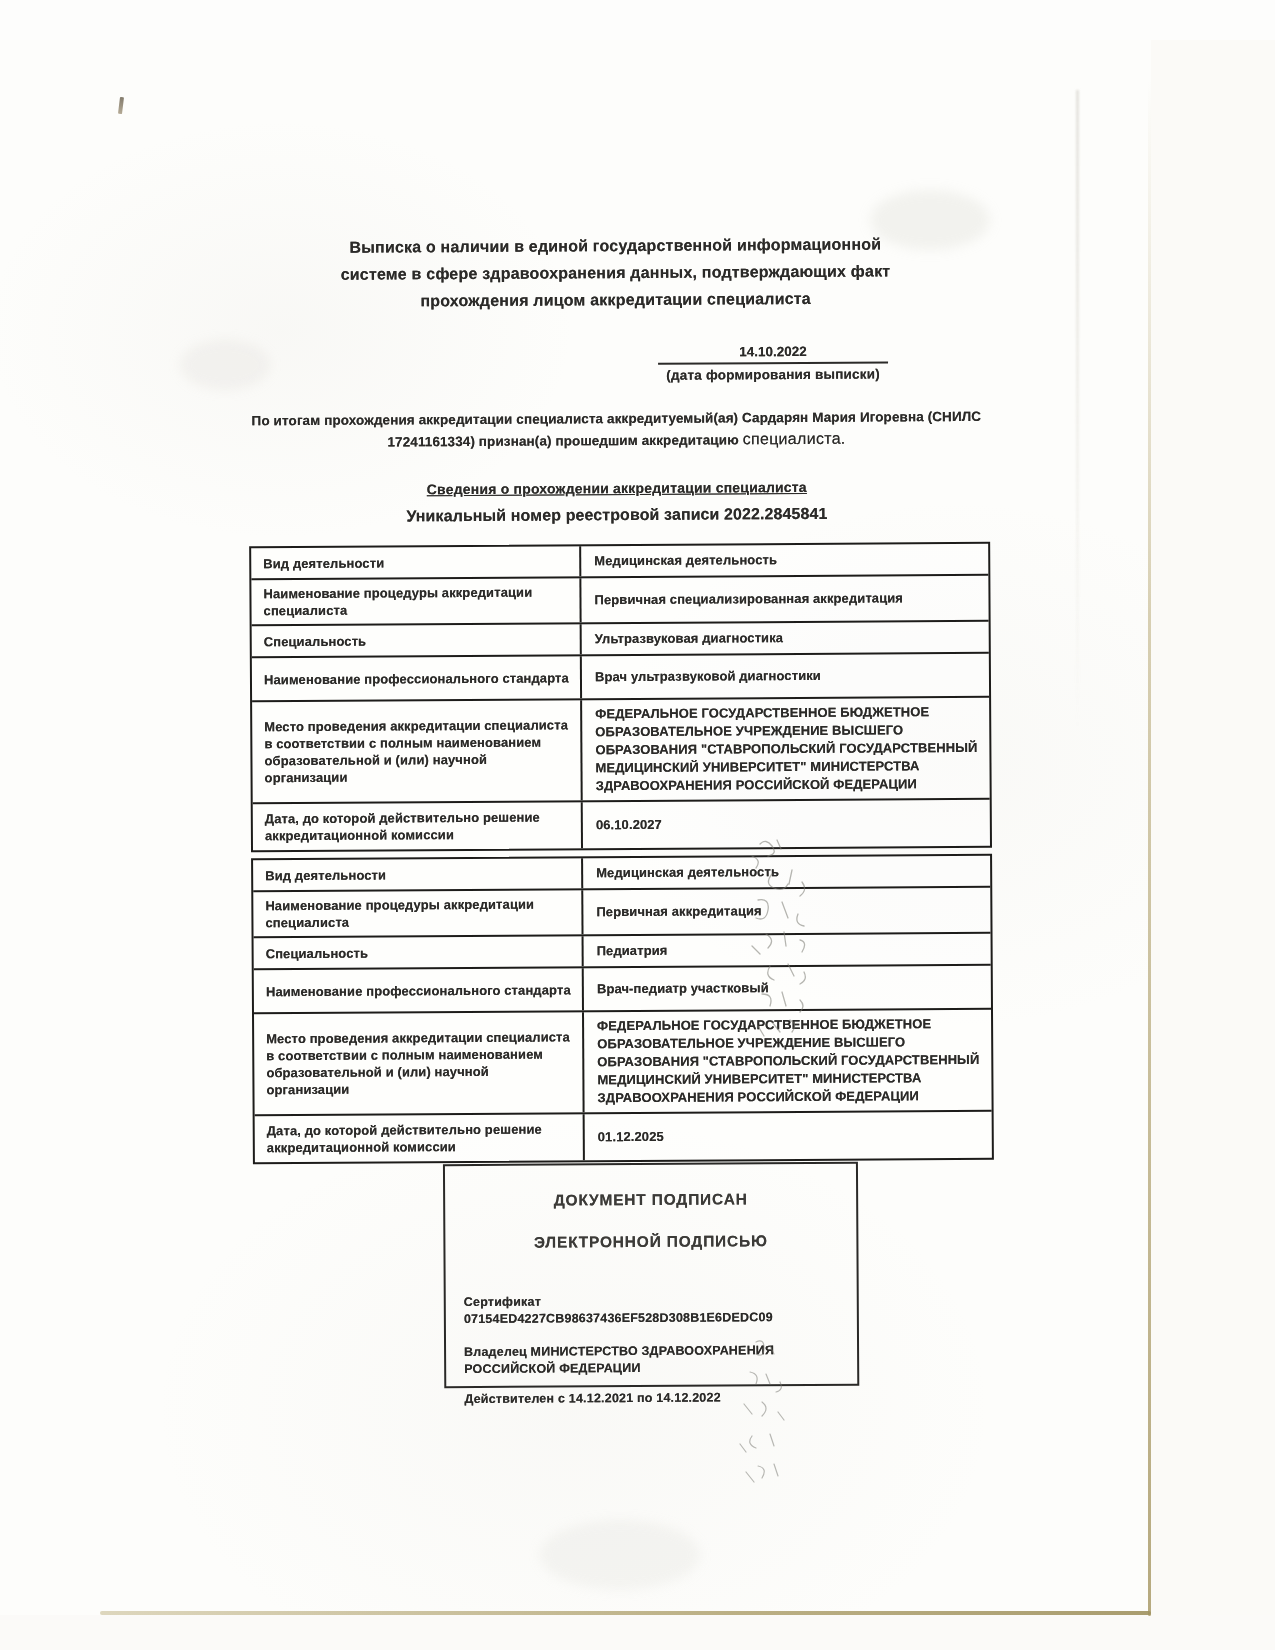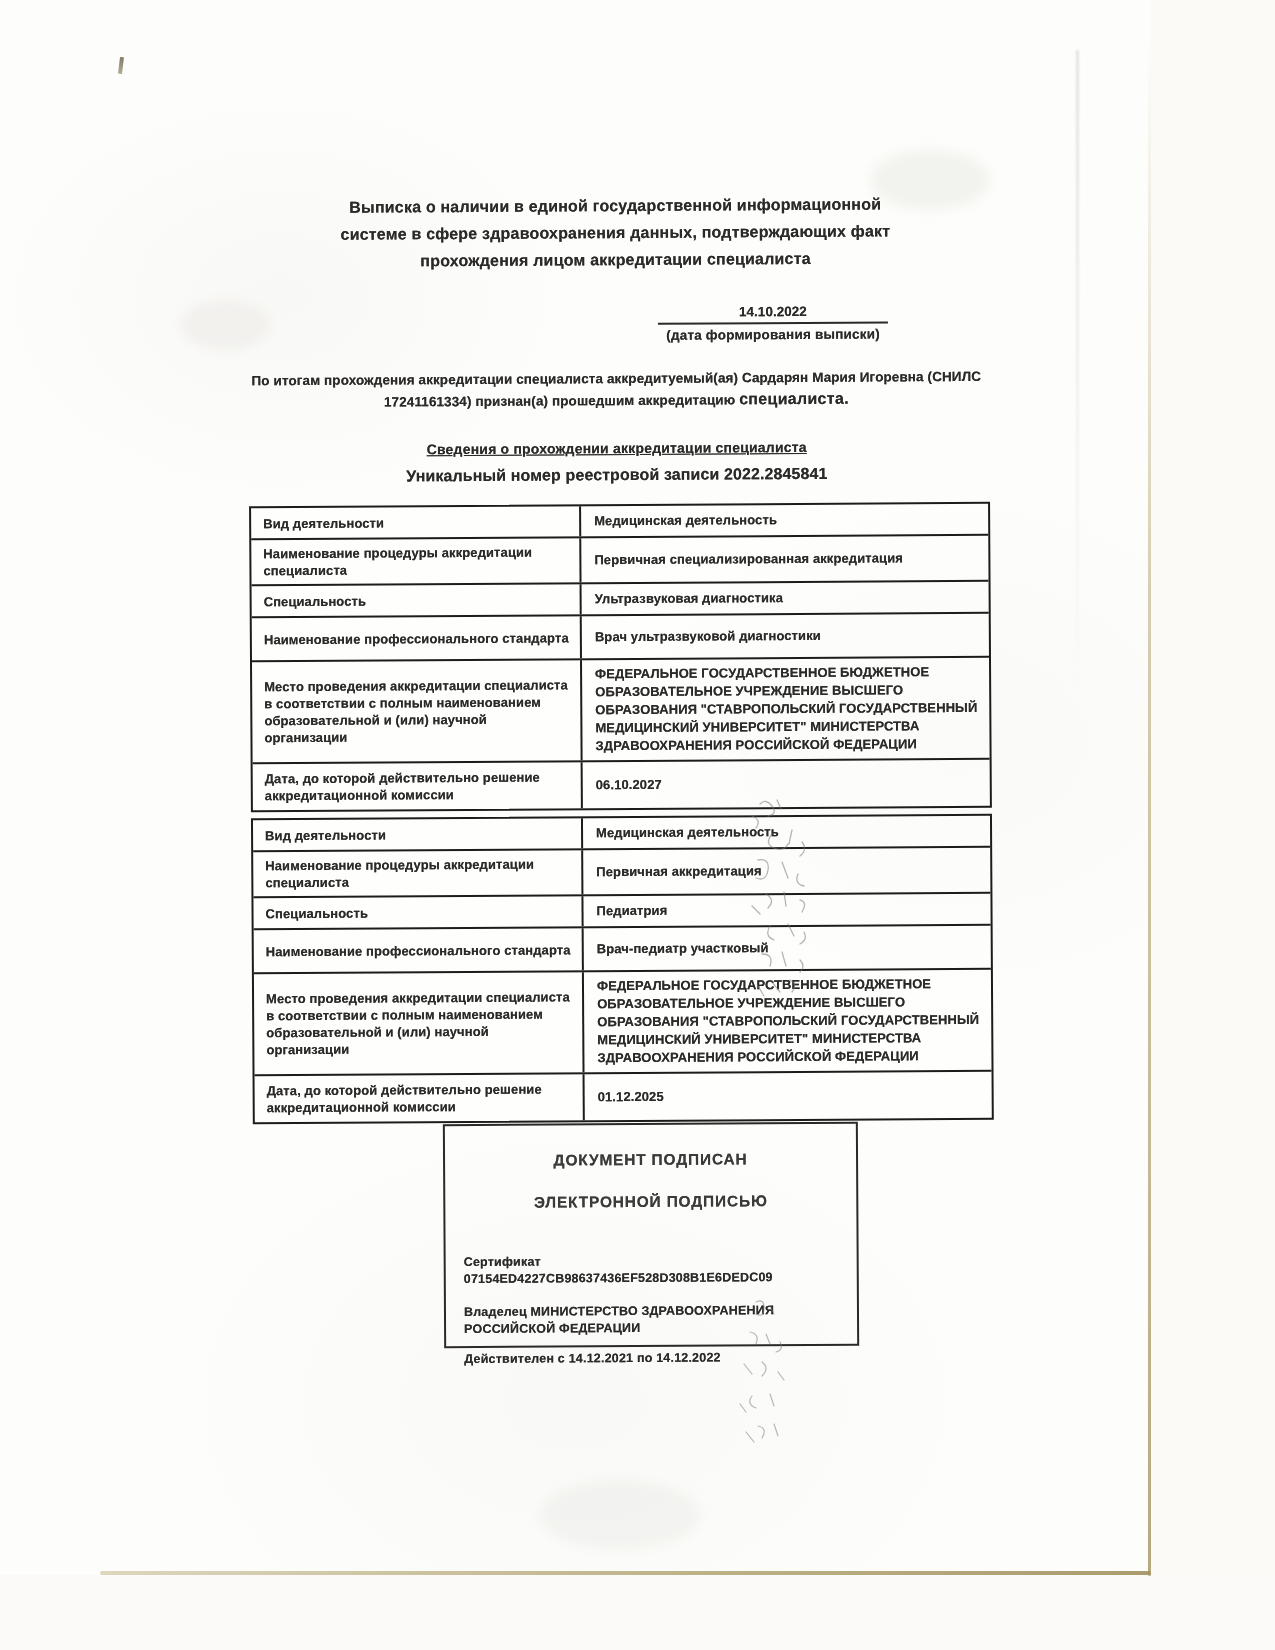--- a/index.html
+++ b/index.html
@@ -11,20 +11,21 @@
     overflow:hidden;
     position:relative;
   }
   .scan-page{
     position:absolute;inset:0;
     background:
       radial-gradient(ellipse 420px 300px at 22% 18%, rgba(208,204,196,0.10), transparent 70%),
       radial-gradient(ellipse 500px 380px at 75% 45%, rgba(205,202,194,0.08), transparent 70%),
       radial-gradient(ellipse 600px 420px at 45% 85%, rgba(210,206,198,0.09), transparent 70%),
       #fdfdfb;
+    margin-top: 40px;
   }
   
   .edge-right{
     position:absolute;left:1148px;top:40px;width:3px;height:1536px;
     background:linear-gradient(to bottom, rgba(198,184,140,0), rgba(185,170,120,0.55) 35%, rgba(170,155,105,0.85));
     border-radius:2px;
   }
   .edge-bottom{
     position:absolute;left:100px;top:1571px;width:1051px;height:4px;
     background:linear-gradient(to right, rgba(190,176,128,0.5), rgba(176,162,112,0.85) 60%, rgba(160,146,96,0.9));
@@ -60,21 +61,21 @@
     font-size:13.5px;font-weight:bold;
   }
   .date-caption{
     border-top:2px solid #2b2a28;margin-top:3px;padding-top:3px;
     font-size:13.5px;font-weight:bold;letter-spacing:.2px;
   }
   .intro-block{
     position:absolute;left:118px;top:368px;width:1000px;text-align:center;
     font-size:13.5px;font-weight:bold;line-height:21px;letter-spacing:.1px;
   }
-  .intro-tail{font-weight:bold;font-size:16px;letter-spacing:.3px;}
+  .intro-tail{font-weight:normal;font-size:16px;letter-spacing:.3px;}
   .section-heading{
     position:absolute;left:108px;top:440px;width:1020px;text-align:center;
     font-size:14px;font-weight:bold;text-decoration:underline;letter-spacing:.2px;
   }
   .registry-line{
     position:absolute;left:108px;top:466px;width:1020px;text-align:center;
     font-size:16px;font-weight:bold;letter-spacing:.1px;
   }
 
   .acc-table{

